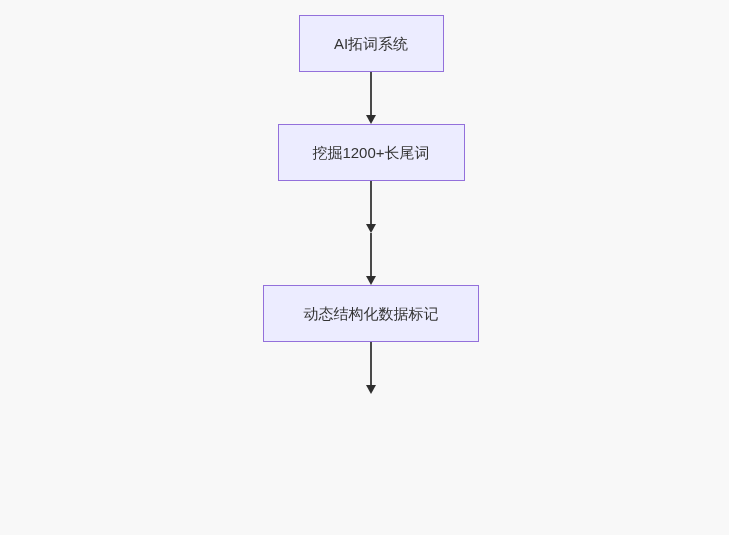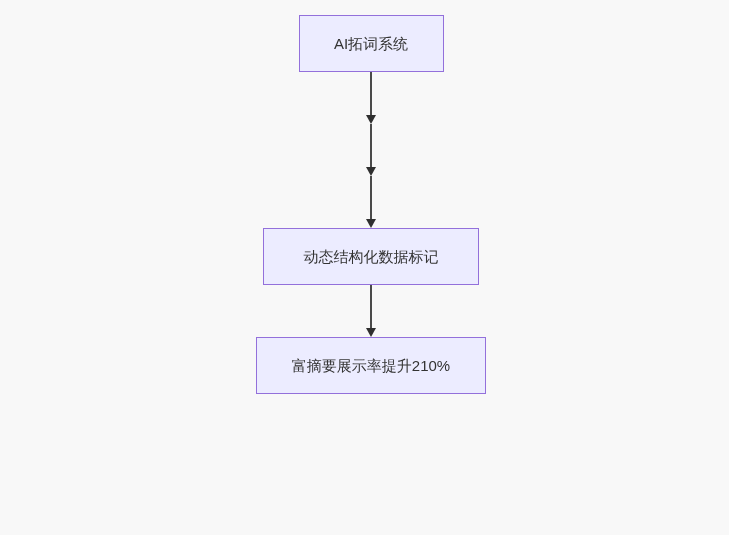--- a/index.html
+++ b/index.html
@@ -75,20 +75,23 @@
 
     <div class="node n0">
       <span class="node-label">AI拓词系统</span>
     </div>
 
     <div class="arrow">
       <div class="arrow-line"></div>
       <div class="arrow-head"></div>
     </div>
 
+    <div class="node n1">
+      <span class="node-label">挖掘1200+长尾词</span>
+    </div>
 
     <div class="arrow">
       <div class="arrow-line"></div>
       <div class="arrow-head"></div>
     </div>
 
 
     <div class="arrow">
       <div class="arrow-line"></div>
       <div class="arrow-head"></div>
@@ -96,18 +99,15 @@
 
     <div class="node n3">
       <span class="node-label">动态结构化数据标记</span>
     </div>
 
     <div class="arrow">
       <div class="arrow-line"></div>
       <div class="arrow-head"></div>
     </div>
 
-    <div class="node n4">
-      <span class="node-label">富摘要展示率提升210%</span>
-    </div>
 
   </div>
 </div>
 
 </body></html>

